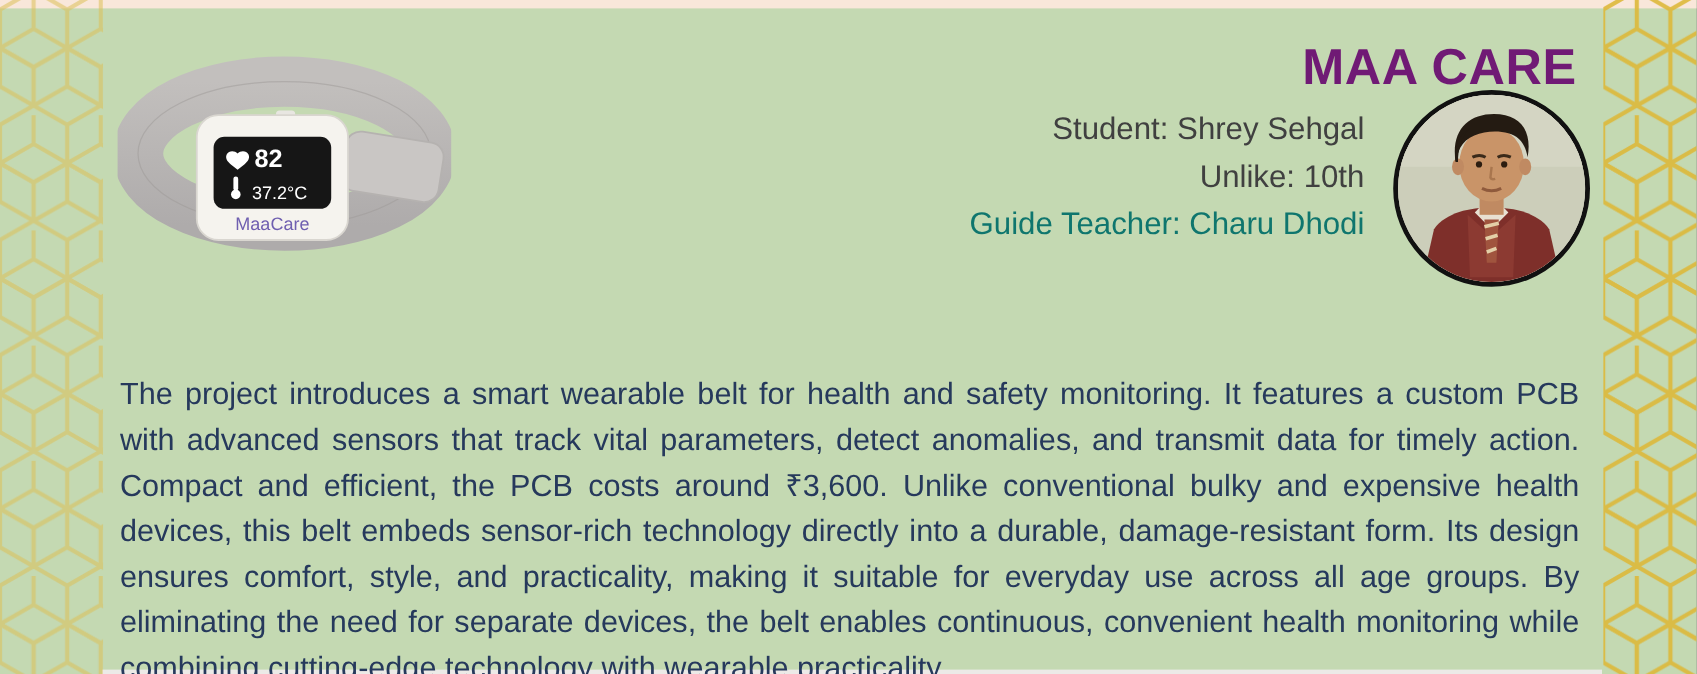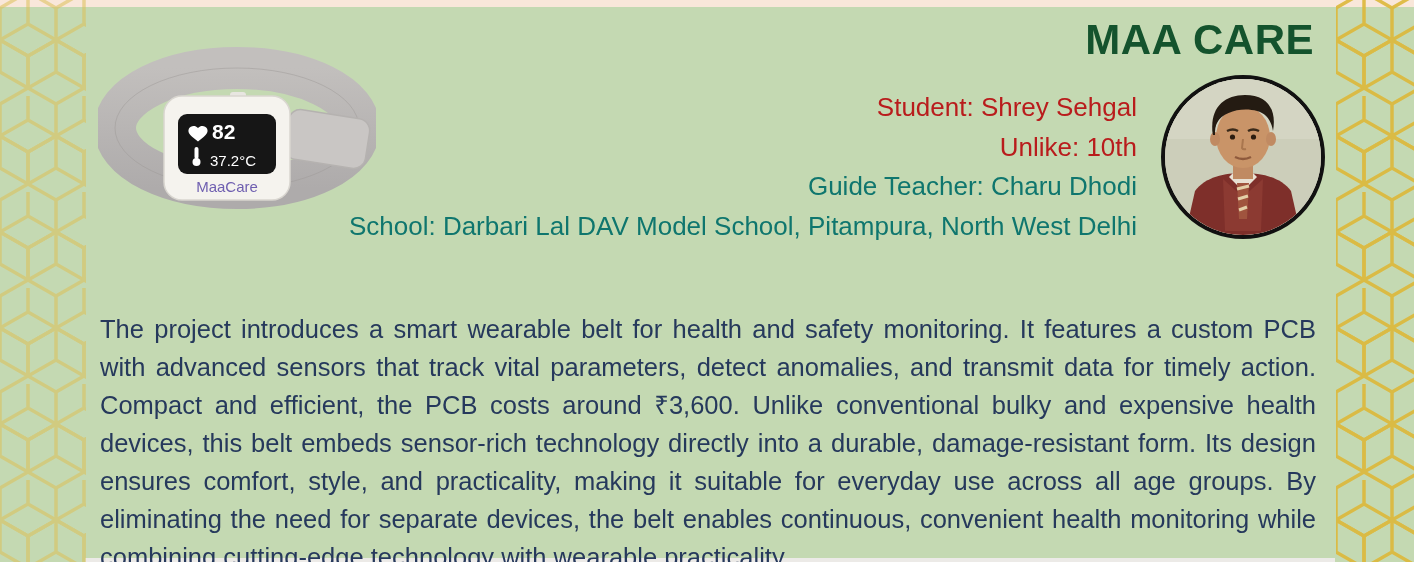--- a/index.html
+++ b/index.html
@@ -15,31 +15,31 @@
     background:#f9e7da;z-index:1;
   }
   .bottom-strip{
     position:absolute;bottom:0;left:85px;width:1250px;height:4px;
     background:#eceae7;z-index:1;
   }
   .pattern{position:absolute;top:0;height:562px;z-index:2;}
   .pattern.left{left:0;width:86px;opacity:.55;}
   .pattern.right{right:0;width:78px;opacity:.9;}
   .page-title{
-    position:absolute;top:16px;right:100px;
+    position:absolute;top:32px;right:100px;
     font-size:42px;font-weight:800;letter-spacing:.5px;
-    color:#14532d;z-index:3;
+    color:#701a75;z-index:3;
   }
   .belt-figure{position:absolute;left:98px;top:36px;z-index:3;}
   .info-block{
     position:absolute;top:88px;right:277px;width:840px;
     text-align:right;z-index:3;
     font-size:26px;line-height:39.5px;font-weight:500;
   }
-  .info-line.primary{color:#b91c1c;}
+  .info-line.primary{color:#404040;}
   .info-line.secondary{color:#0f766e;}
   .photo-frame{
     position:absolute;left:1161px;top:75px;width:164px;height:164px;
     border-radius:50%;border:4px solid #111;box-sizing:border-box;
     overflow:hidden;background:#cfd0bc;z-index:3;
   }
   .description{
     position:absolute;left:100px;top:284px;width:1216px;
     color:#26395c;font-size:25.5px;line-height:38px;
     text-align:justify;z-index:3;
@@ -110,21 +110,20 @@
       </g>
       <text x="112" y="130" font-size="15" fill="#ffffff">37.2°C</text>
       <text x="129" y="156" font-size="15" text-anchor="middle" fill="#6f5fb0" font-weight="500">MaaCare</text>
     </g>
   </svg>
 
   <div class="info-block">
     <div class="info-line primary">Student: Shrey Sehgal</div>
     <div class="info-line primary">Unlike: 10th</div>
     <div class="info-line secondary">Guide Teacher: Charu Dhodi</div>
-    <div class="info-line secondary">School: Darbari Lal DAV Model School, Pitampura, North West Delhi</div>
   </div>
 
   <div class="photo-frame">
     <svg width="156" height="156" viewBox="0 0 156 156">
       <rect width="156" height="156" fill="#ccceba"></rect>
       <rect width="156" height="60" fill="#d4d5c3"></rect>
 
       <path d="M20 156 L30 112 C40 98 60 94 78 94 C96 94 116 98 126 112 L136 156 Z" fill="#7e2f2a"></path>
       <path d="M58 100 L78 118 L98 100 L96 152 L60 152 Z" fill="#8c3a32"></path>
 

